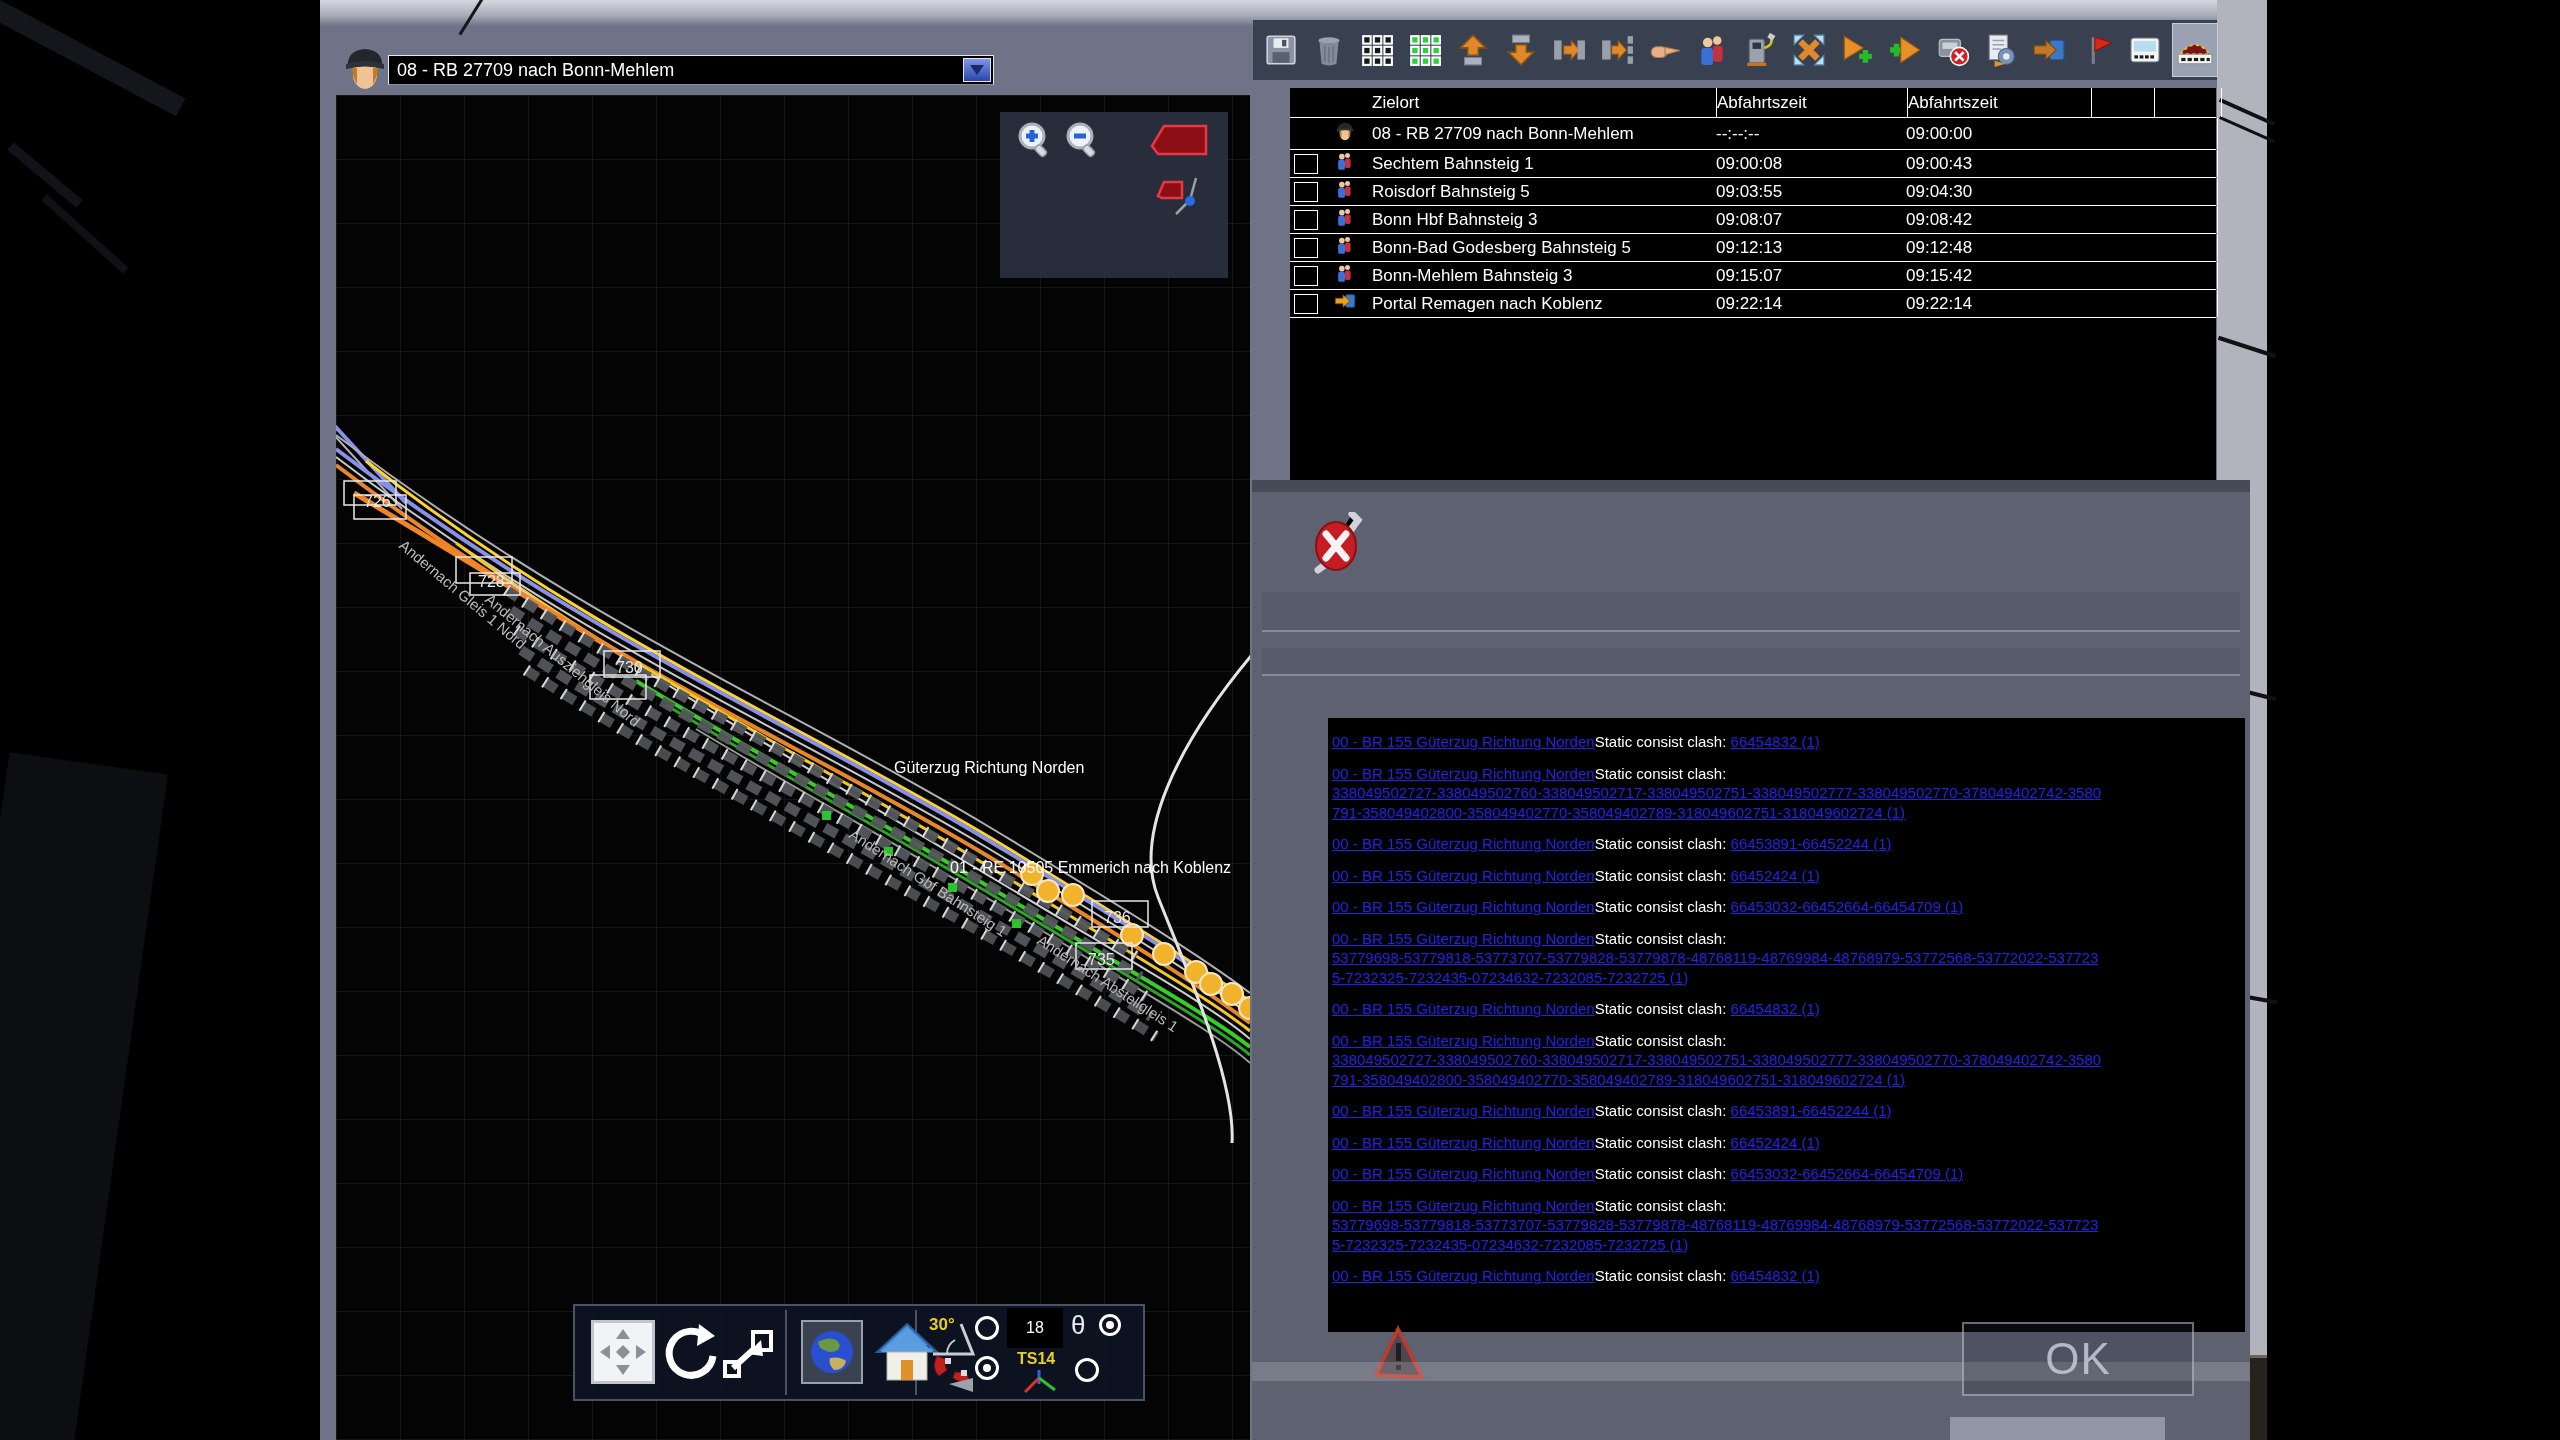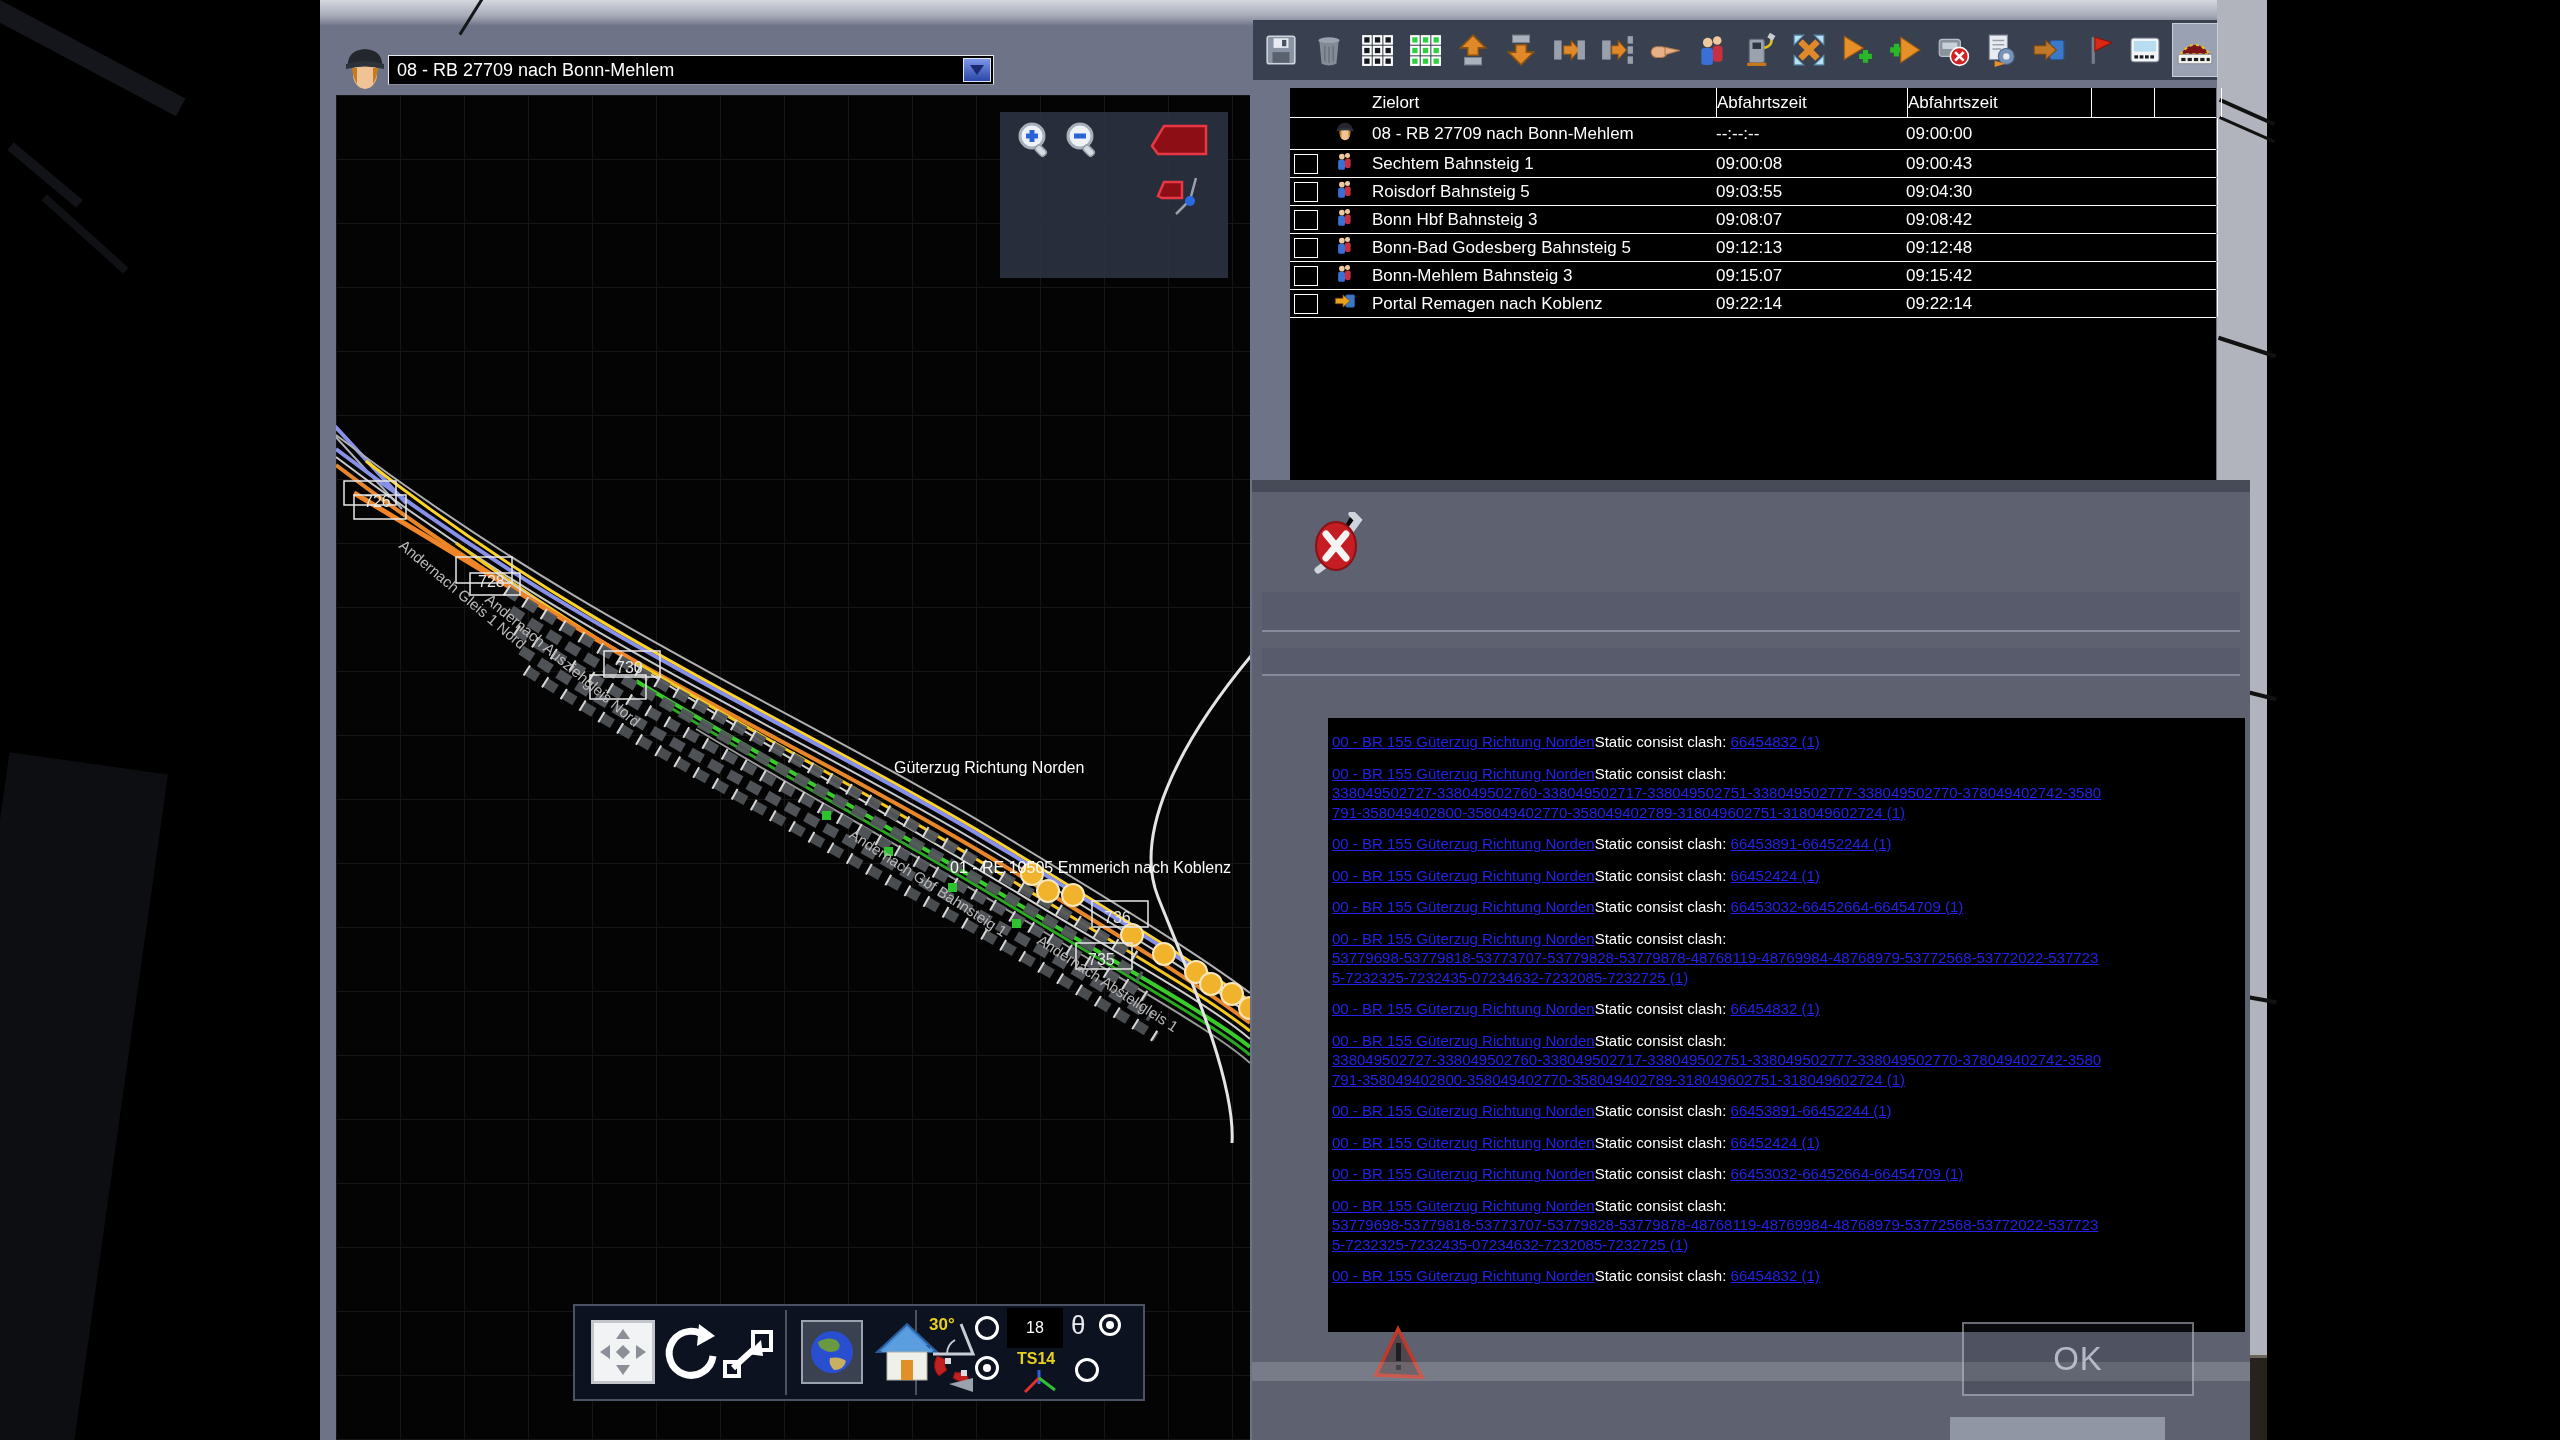--- a/index.html
+++ b/index.html
@@ -56,21 +56,21 @@
   #dlg-topband{left:0;top:0;width:998px;height:12px;background:#474b58;}
   .groove-d{left:10px;width:978px;height:38px;background:#54586a;opacity:.55;}
   .groove-l{left:10px;width:978px;height:2px;background:#868a9a;}
   #err-box{left:76px;top:238px;width:917px;height:614px;background:#000;
      padding:14px 10px 0 4px;box-sizing:border-box;overflow:hidden;}
   .err-entry{margin-bottom:12px;font-size:15px;line-height:19.5px;}
   .err-entry a{color:#2222e8;text-decoration:underline;cursor:pointer;}
   .err-entry .lbl{color:#fff;}
   .err-entry .nline{display:block;}
   #ok-btn{left:710px;top:842px;width:228px;height:70px;border:2px solid rgba(225,229,238,0.45);
-     background:rgba(35,40,52,0.25);color:rgba(205,210,222,0.8);font-size:33px;
+     background:rgba(35,40,52,0.25);color:rgba(205,210,222,0.8);font-size:44px;
      display:flex;align-items:center;justify-content:center;letter-spacing:1px;}
   #light-band{left:0;top:882px;width:998px;height:19px;background:rgba(255,255,255,0.17);}
   #plate{left:698px;top:937px;width:215px;height:23px;background:#9aa0ae;opacity:.85;}
   
   #btoolbar{left:573px;top:1304px;width:572px;height:97px;background:rgba(13,20,34,0.92);
      border:2px solid #4a5264;box-sizing:border-box;}
   .bdiv{position:absolute;top:4px;bottom:4px;width:2px;background:#4a5264;}
   .bico{position:absolute;}
   .ring{box-sizing:border-box;border:3px solid #fff;border-radius:50%;}
   .ringdot::after{content:"";position:absolute;left:50%;top:50%;width:8px;height:8px;margin:-4px 0 0 -4px;

